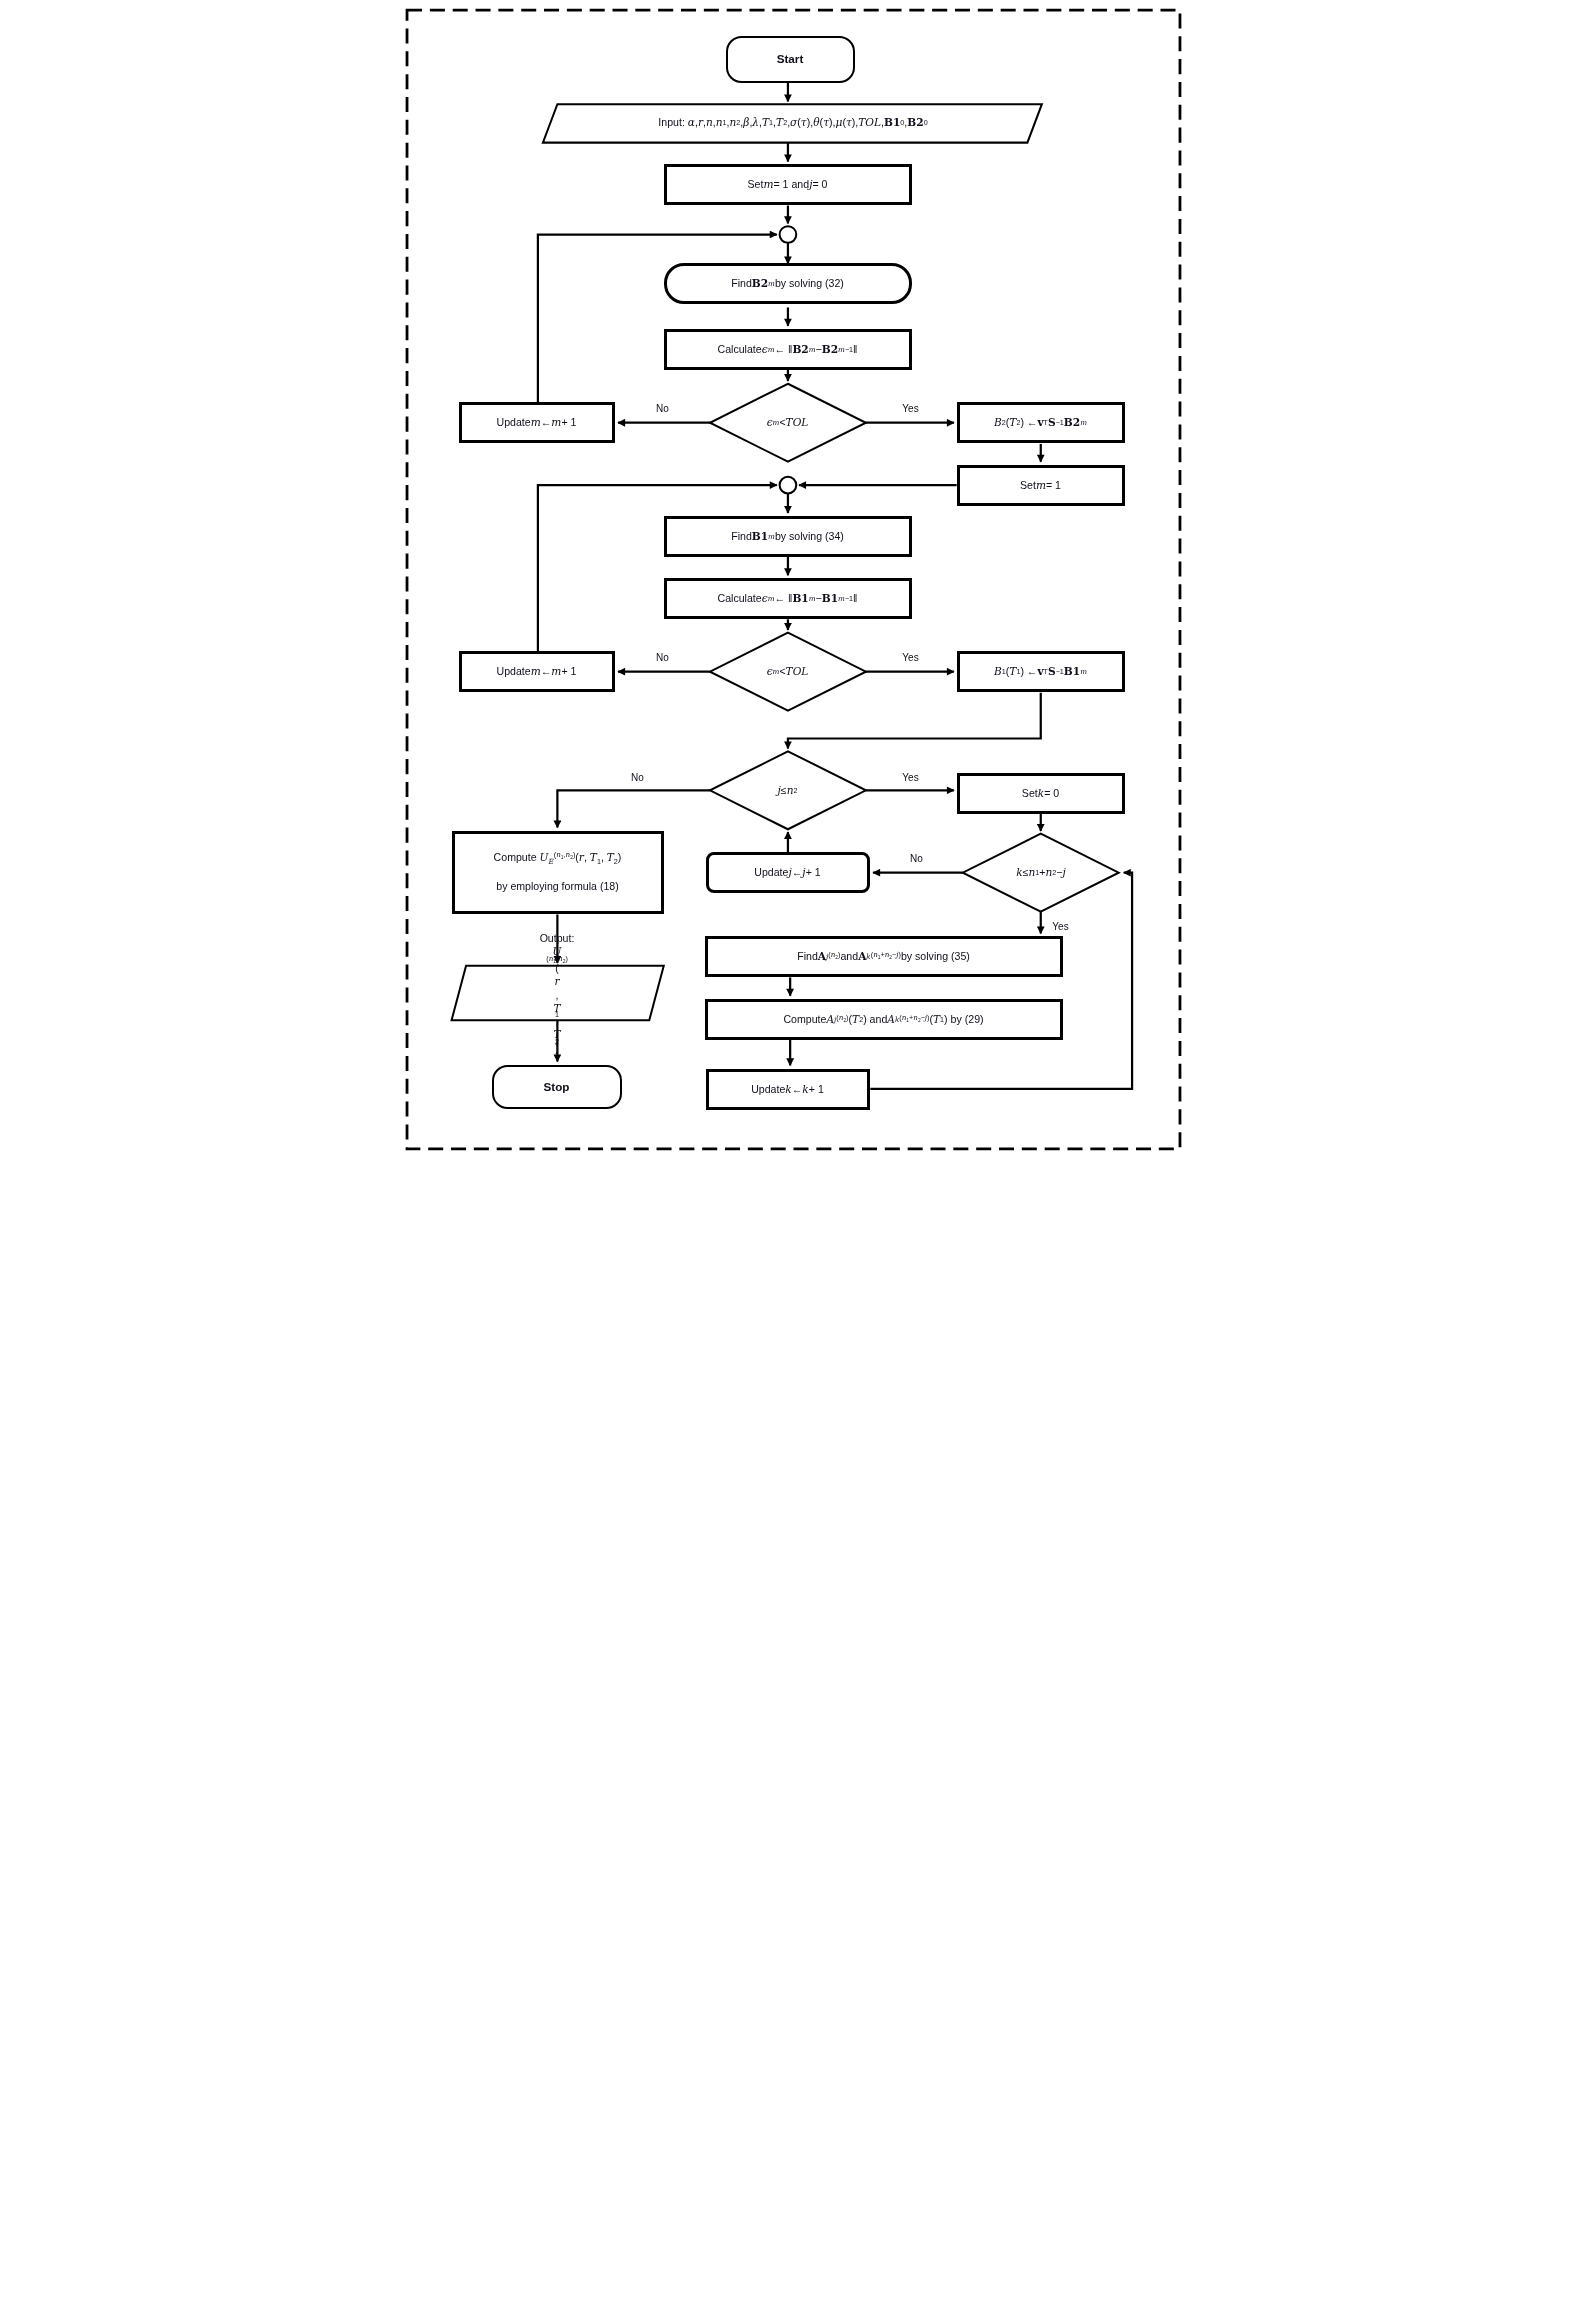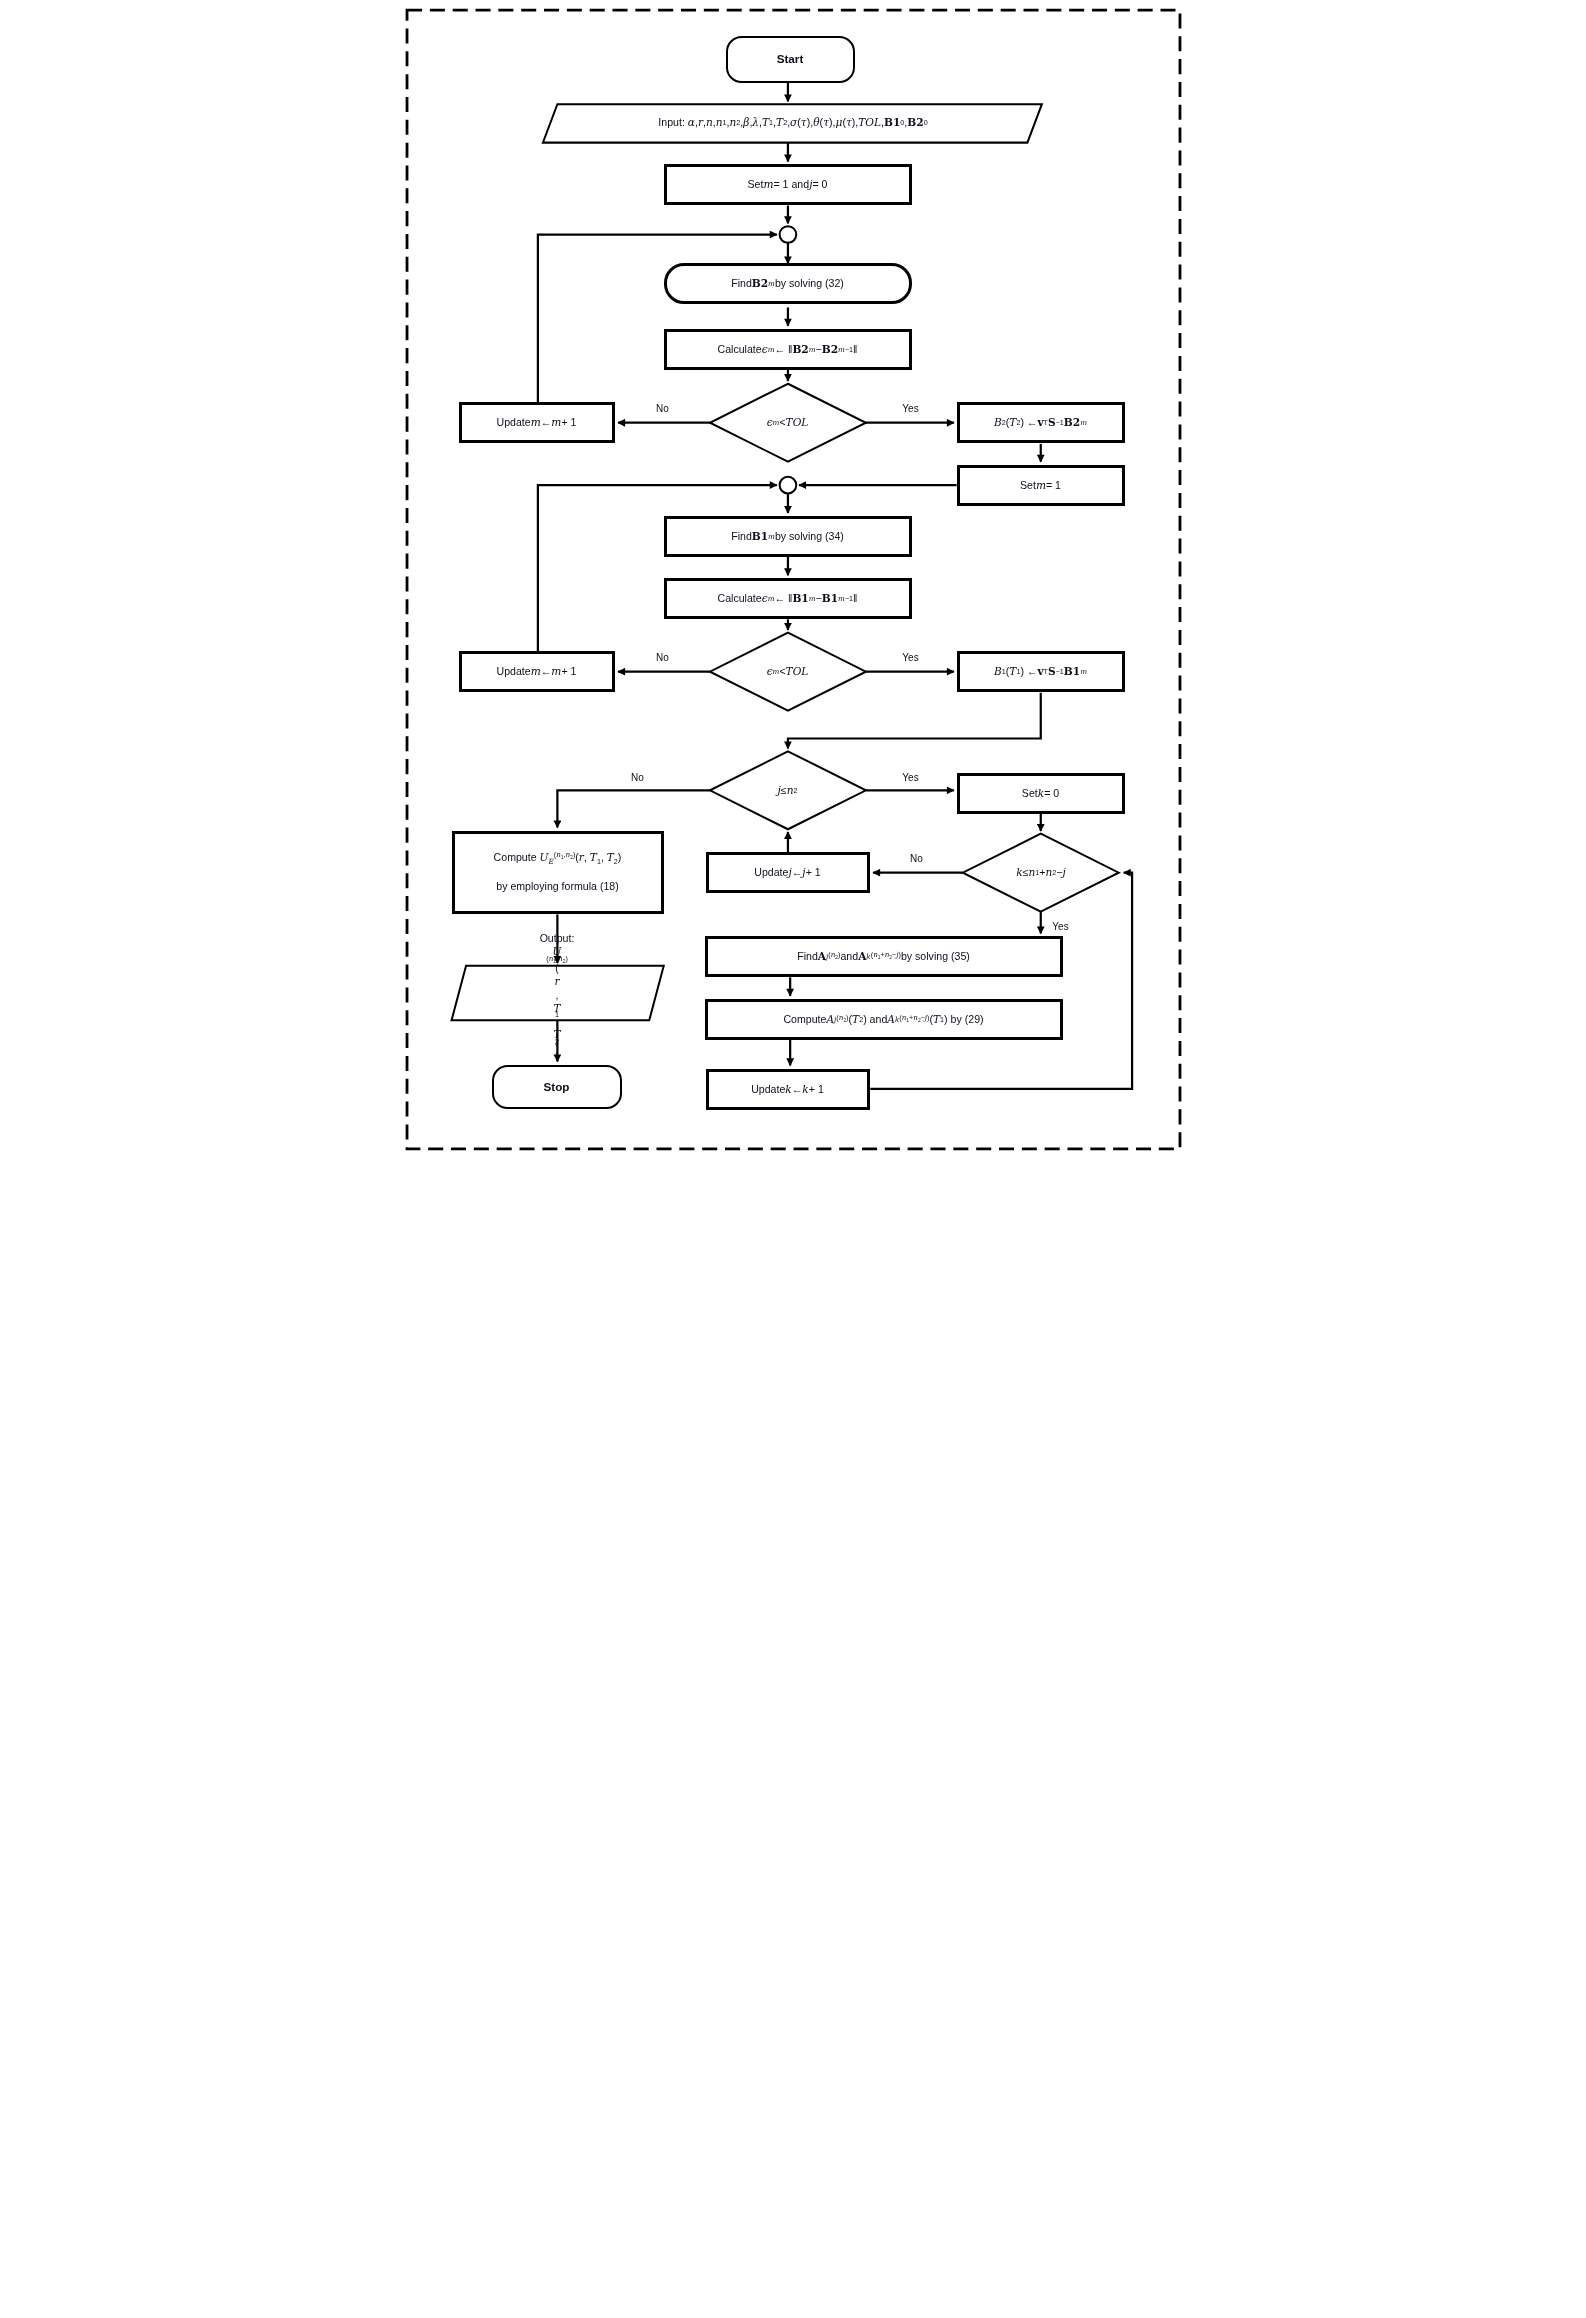--- a/index.html
+++ b/index.html
@@ -104,21 +104,21 @@
 
   <div class="node overlay" style="left:324px;top:774px;width:134px;height:33px;"><i>j</i> ≤ <i>n</i><sub>2</sub></div>
 
   <div class="node rect" style="left:560px;top:773px;width:162px;height:35px;">Set <i>k</i> = 0</div>
 
   <div class="node rect twoline" style="left:55px;top:831px;width:206px;height:77px;">
     <div>Compute <i>U</i><sub><i>E</i></sub><sup>(<i>n</i><sub>1</sub>,<i>n</i><sub>2</sub>)</sup>(<i>r</i>, <i>T</i><sub>1</sub>, <i>T</i><sub>2</sub>)</div>
     <div>by employing formula (18)</div>
   </div>
 
-  <div class="node rect" style="left:309px;top:852px;width:158px;height:35px;">Update <i>j</i> ← <i>j</i> + 1</div>
+  <div class="node rect" style="left:309px;top:852px;width:158px;height:35px;border-radius:8px;">Update <i>j</i> ← <i>j</i> + 1</div>
 
   <div class="node overlay" style="left:572px;top:856px;width:145px;height:33px;"><i>k</i> ≤ <i>n</i><sub>1</sub> + <i>n</i><sub>2</sub> − <i>j</i></div>
 
   <div class="node rect" style="left:308px;top:936px;width:352px;height:35px;">Find <b>A</b><sub><i>j</i></sub><sup>(<i>n</i><sub>2</sub>)</sup> and <b>A</b><sub><i>k</i></sub><sup>(<i>n</i><sub>1</sub>+<i>n</i><sub>2</sub>−<i>j</i>)</sup> by solving (35)</div>
 
   <div class="node rect" style="left:308px;top:999px;width:352px;height:35px;">Compute <i>A</i><sub><i>j</i></sub><sup>(<i>n</i><sub>2</sub>)</sup>(<i>T</i><sub>2</sub>) and <i>A</i><sub><i>k</i></sub><sup>(<i>n</i><sub>1</sub>+<i>n</i><sub>2</sub>−<i>j</i>)</sup>(<i>T</i><sub>1</sub>) by (29)</div>
 
   <div class="node rect" style="left:309px;top:1069px;width:158px;height:35px;">Update <i>k</i> ← <i>k</i> + 1</div>
 
   <div class="node overlay" style="left:60px;top:966px;width:201px;height:55px;flex-direction:column;">Output: <i>U</i><sub><i>E</i></sub><sup>(<i>n</i><sub>1</sub>,<i>n</i><sub>2</sub>)</sup>(<i>r</i>, <i>T</i><sub>1</sub>, <i>T</i><sub>2</sub>)</div>

